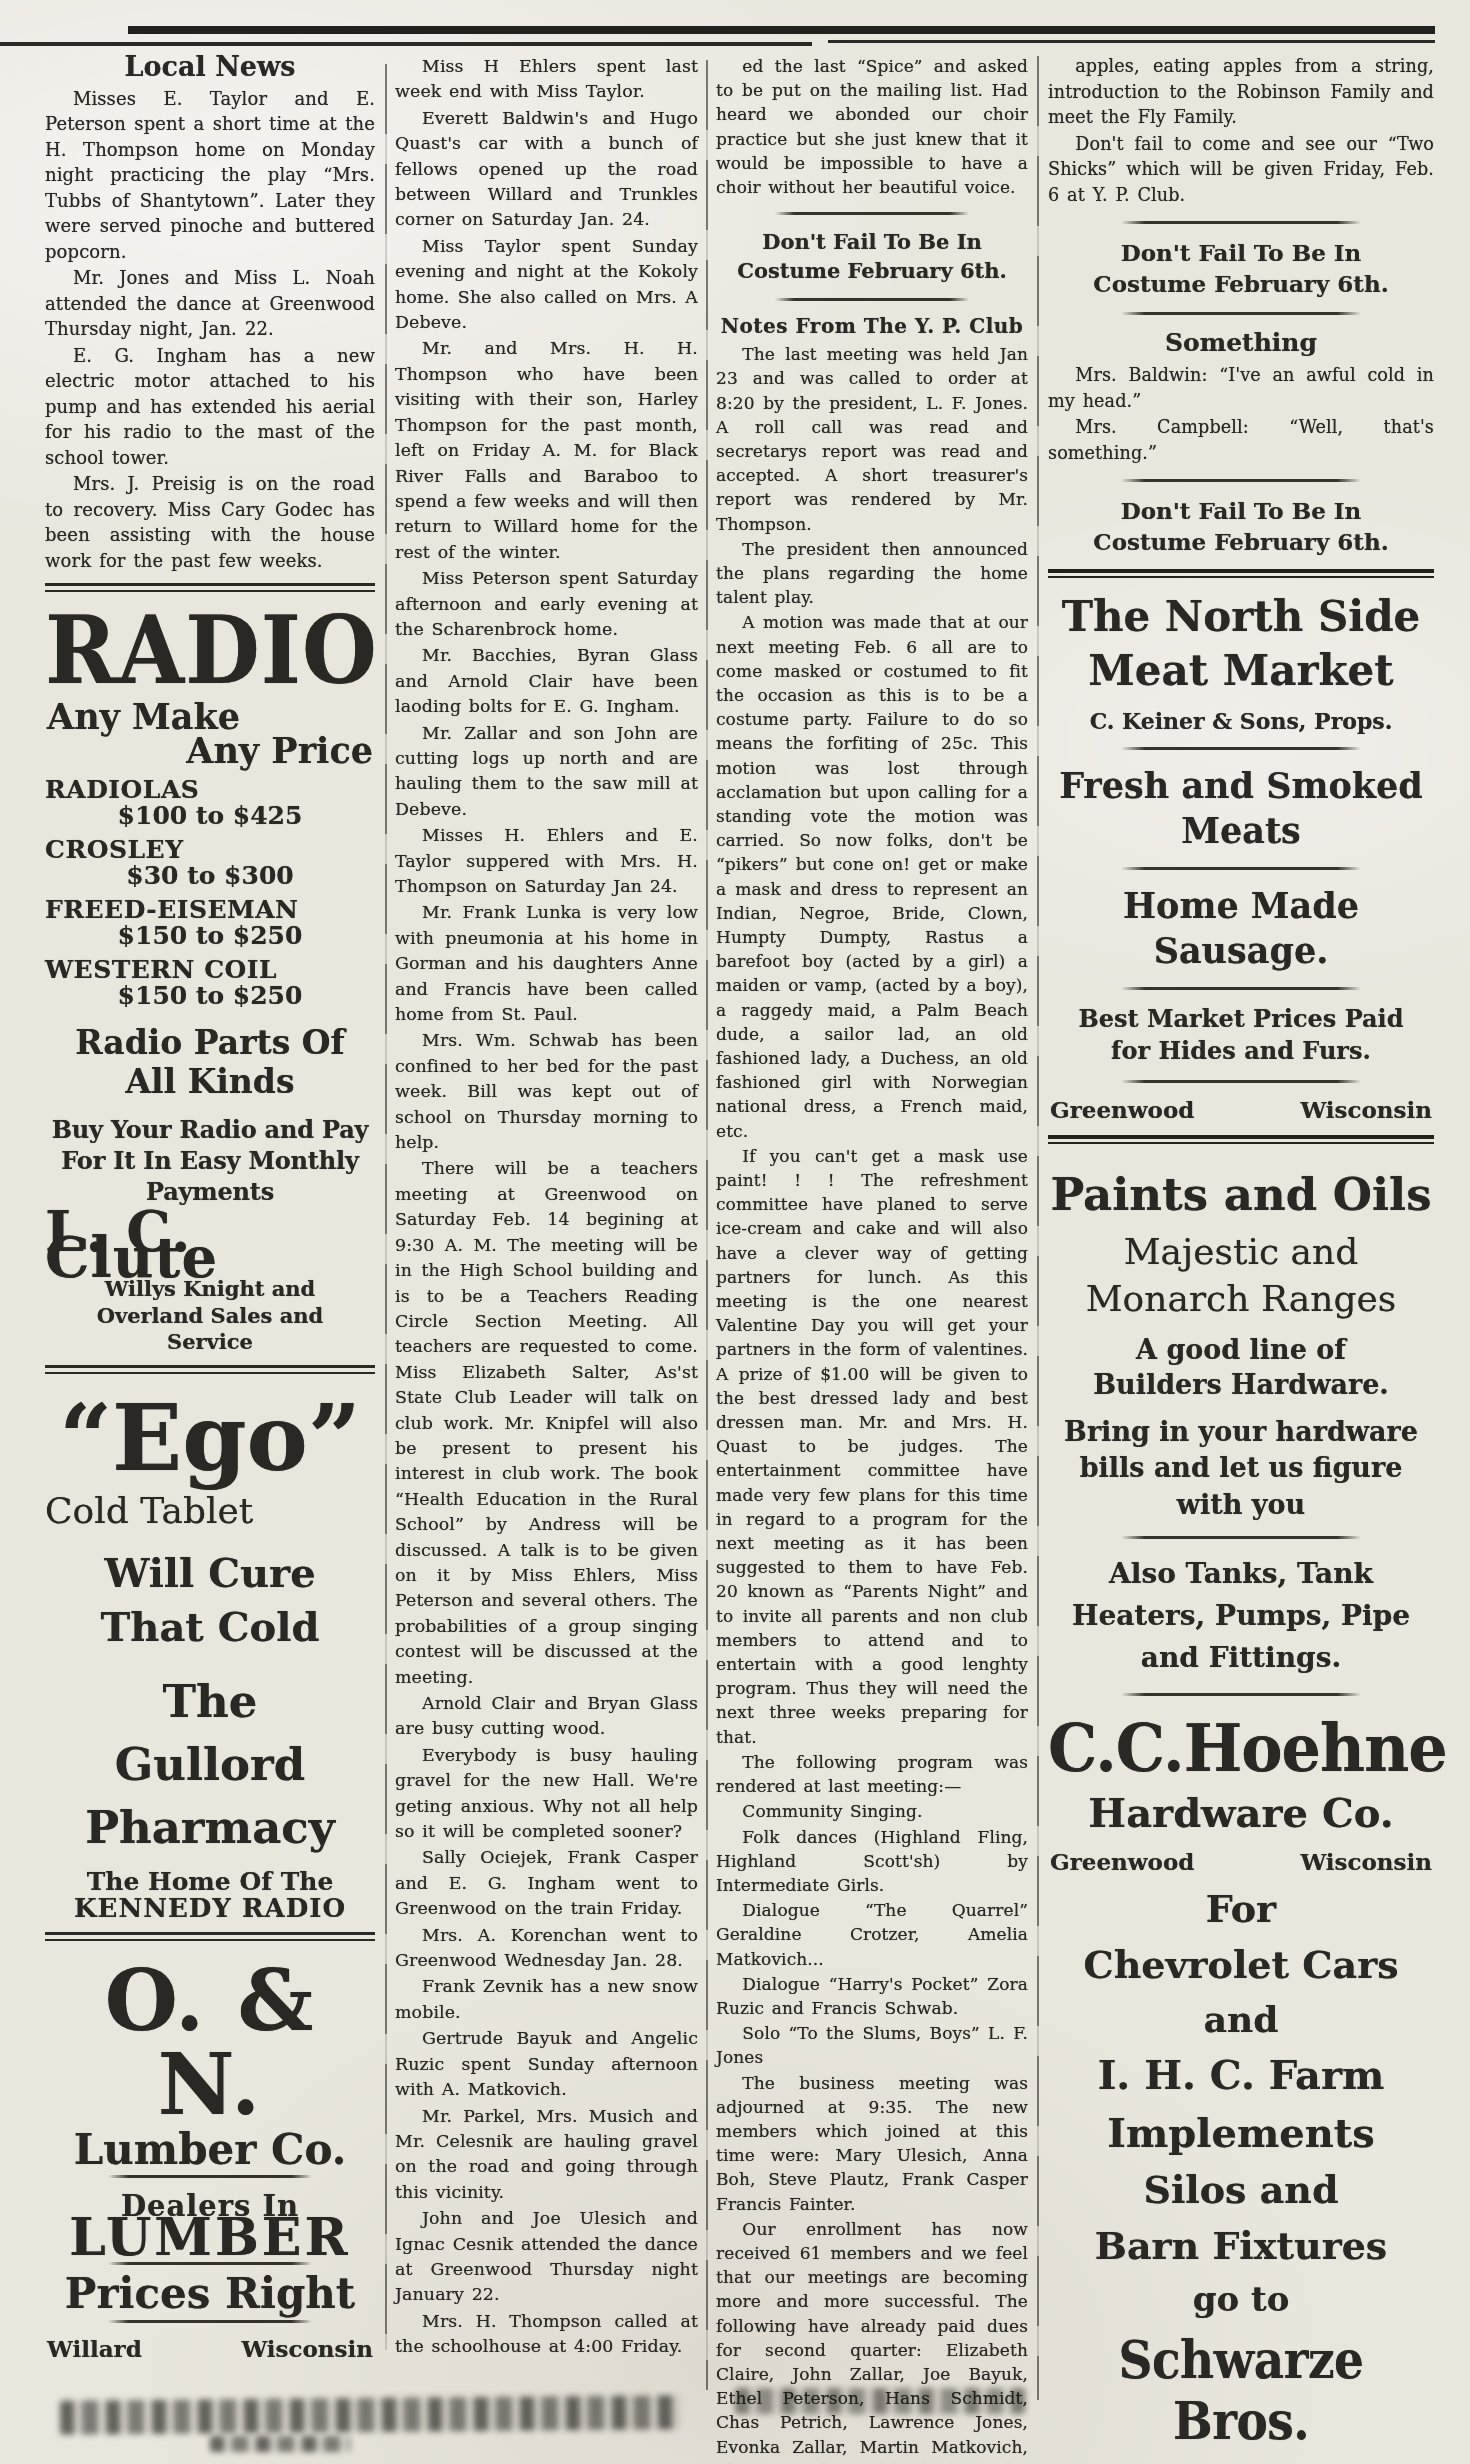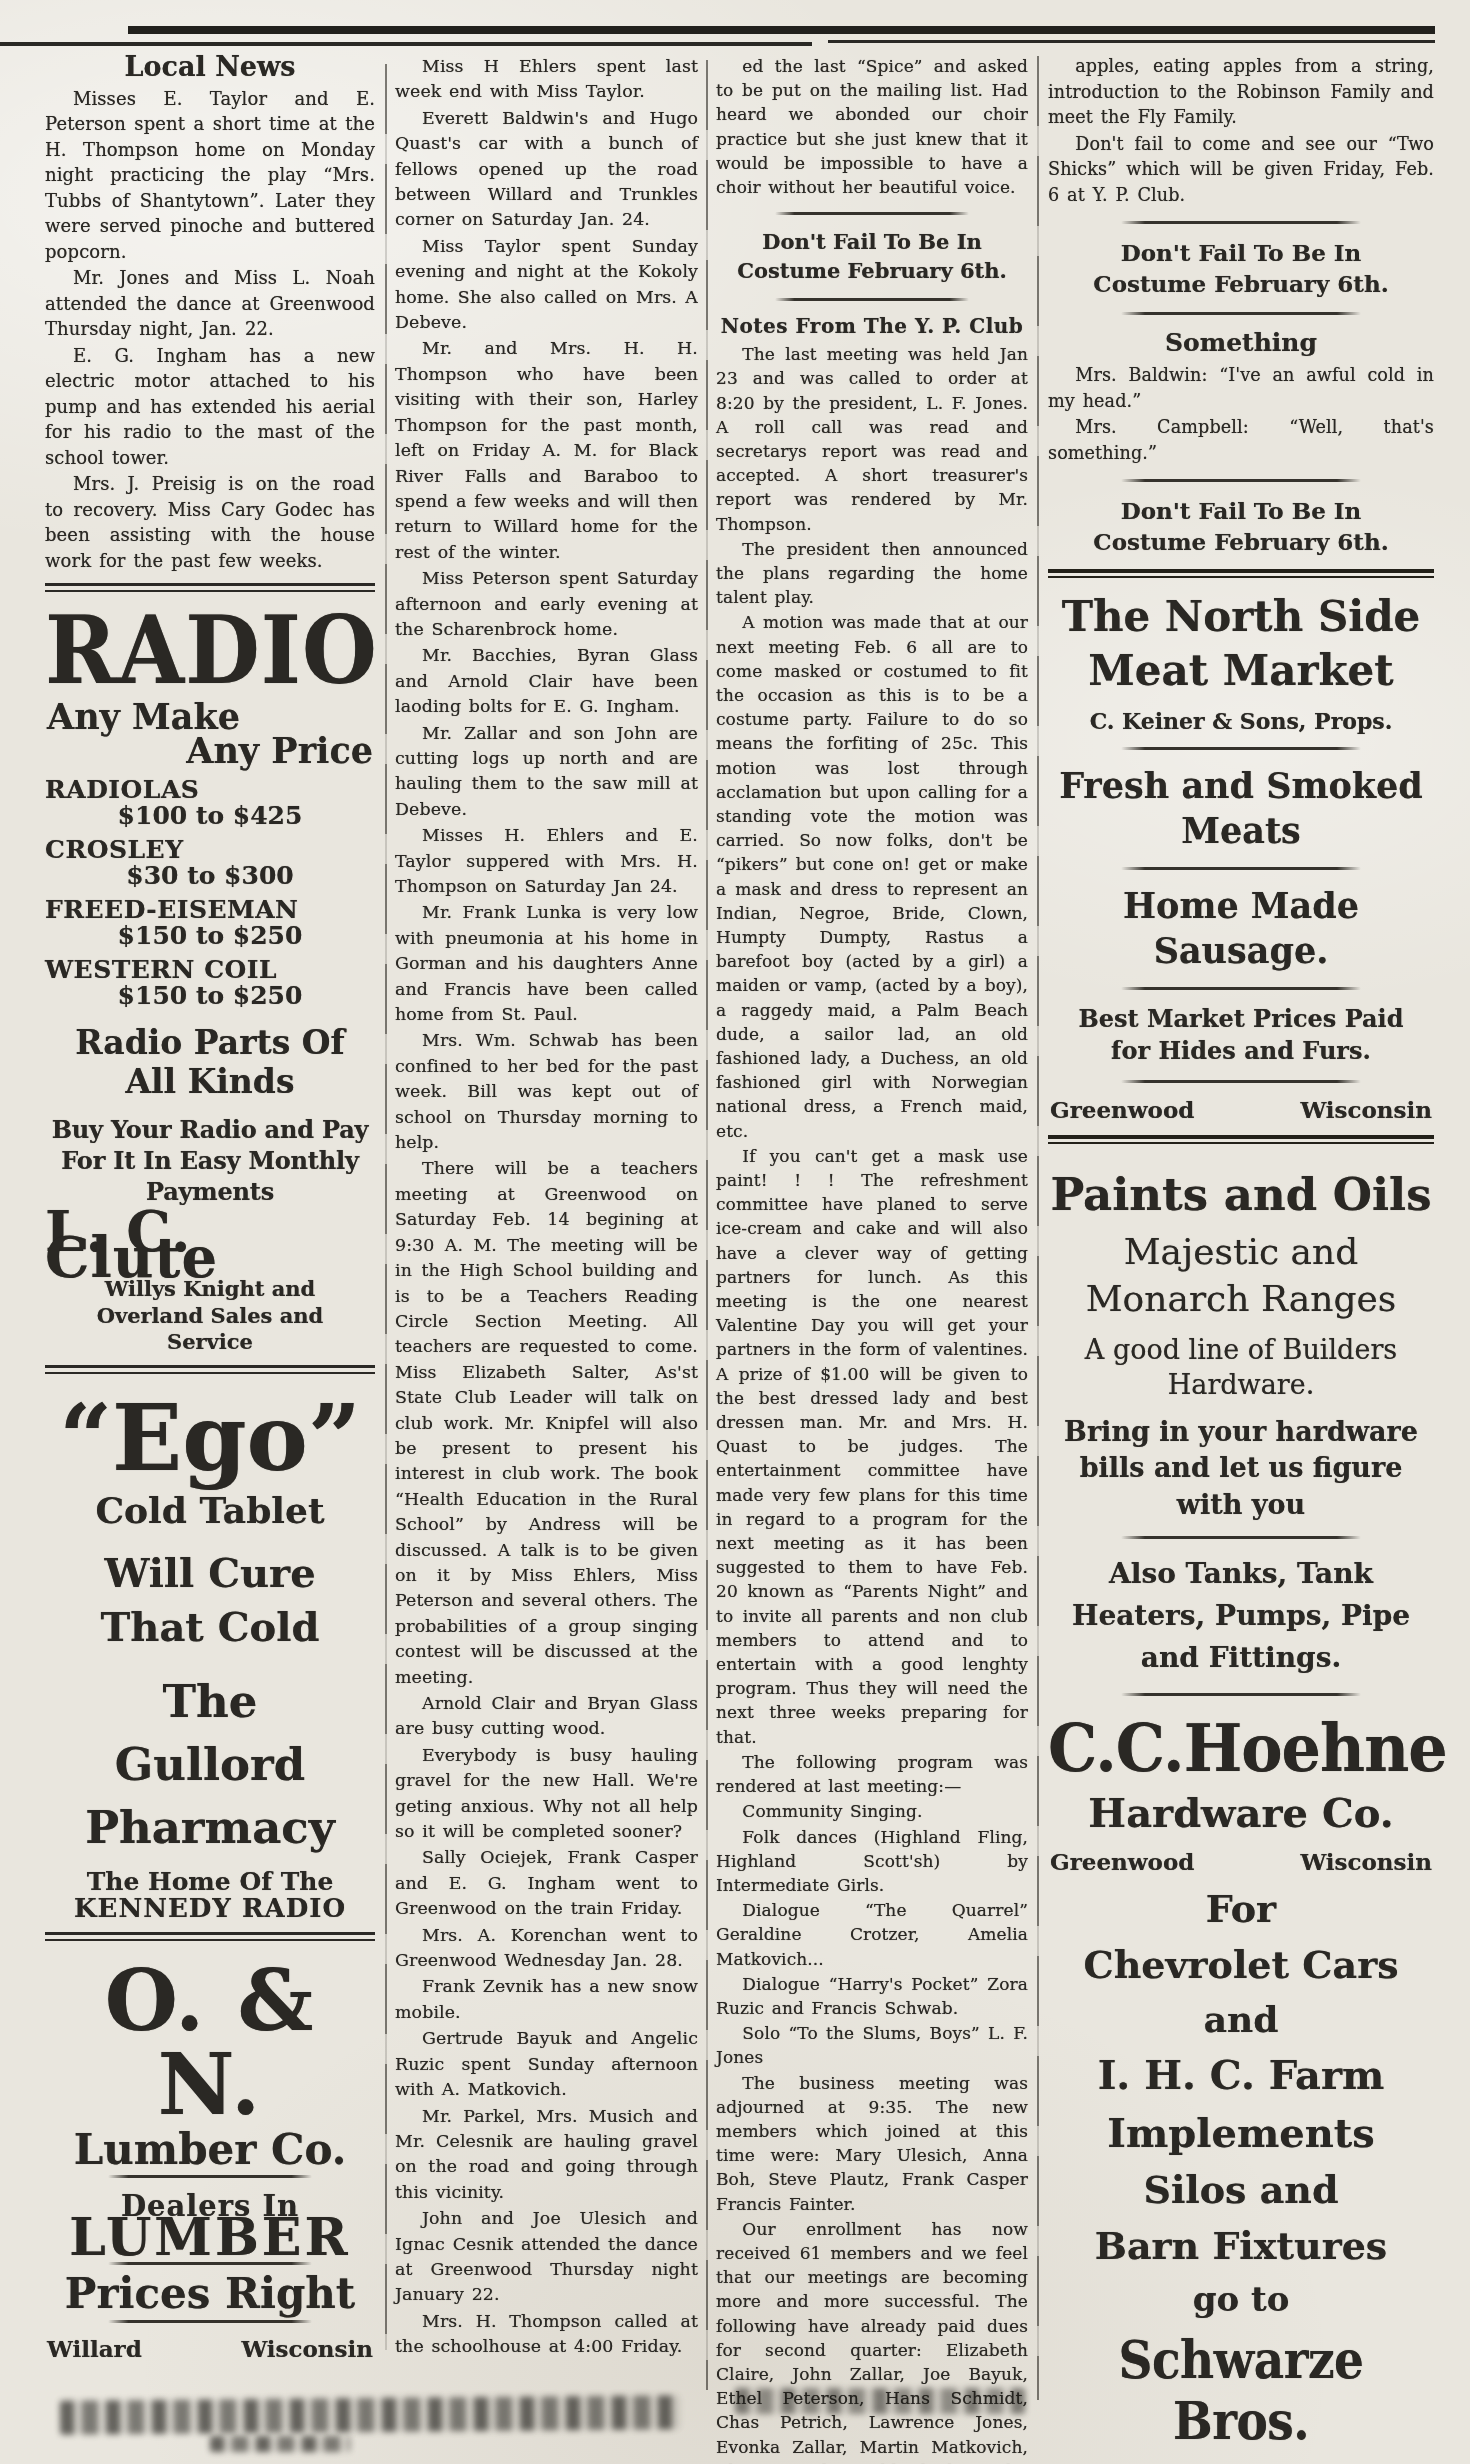--- a/index.html
+++ b/index.html
@@ -53,21 +53,21 @@
   .prod{margin:9px 0}
   .prod-name{font-size:25px;font-weight:bold;text-align:left;letter-spacing:.5px}
   .prod-price{font-size:25px;font-weight:bold;text-align:center}
   .parts{font-size:33px;font-weight:bold;text-align:center;margin:16px auto 8px;max-width:280px;line-height:1.18}
   .terms{font-size:24px;font-weight:bold;text-align:center;margin:12px auto;line-height:1.3;letter-spacing:-.2px}
   .clute{font-size:56px;font-weight:bold;margin:10px 0 6px;letter-spacing:1px}
   .clute-sub{font-size:21px;font-weight:bold;text-align:center;margin:0 auto 6px;max-width:300px;line-height:1.25}
 
   
   .ego-head{font-size:92px;font-weight:bold;text-align:center;line-height:1;margin:18px 0 14px}
-  .ego-sub{font-size:36px;font-weight:bold;text-align:center;margin:6px 0 22px}
+  .ego-sub{font-size:36px;font-weight:normal;margin:6px 0 22px}
   .ego-claim{font-size:40px;font-weight:bold;text-align:center;margin:14px auto;max-width:310px;line-height:1.35}
   .ego-store{font-size:45px;font-weight:bold;text-align:center;margin:16px auto 10px;max-width:250px;line-height:1.4}
   .ego-store-sub1{font-size:25px;font-weight:bold;text-align:center;margin:10px 0 2px}
   .ego-store-sub2{font-size:26px;font-weight:bold;text-align:center;letter-spacing:1px;margin:0 0 10px}
 
   
   .on-head{font-size:84px;font-weight:bold;text-align:center;line-height:1;margin:18px 0 10px;letter-spacing:2px}
   .on-sub{font-size:42px;font-weight:bold;text-align:center;margin:0 0 10px}
   .on-line1{font-size:29px;font-weight:bold;text-align:center;margin:16px 0 4px;letter-spacing:1px}
   .on-line2{font-size:52px;font-weight:bold;text-align:center;letter-spacing:3px;margin:0 0 12px}
@@ -76,21 +76,21 @@
 
   
   .meat-title{font-size:42px;font-weight:bold;text-align:center;line-height:1.28;margin:10px auto 10px}
   .meat-props{font-size:22px;font-weight:bold;text-align:center;margin:2px 0 12px}
   .meat-line{font-size:35px;font-weight:bold;text-align:center;line-height:1.3;margin:12px auto}
   .meat-best{font-size:24px;font-weight:bold;text-align:center;line-height:1.35;margin:12px auto;max-width:340px}
 
   
   .hw-line1{font-size:45px;font-weight:bold;text-align:center;margin:24px 0 8px}
   .hw-line2{font-size:36px;font-weight:normal;text-align:center;line-height:1.28;margin:4px auto;max-width:320px}
-  .hw-line3{font-size:27px;font-weight:normal;text-align:center;line-height:1.3;margin:10px auto;max-width:320px}
+  .hw-line3{font-size:27px;font-weight:bold;text-align:center;line-height:1.3;margin:10px auto;max-width:320px}
   .hw-line4{font-size:27px;font-weight:bold;text-align:center;line-height:1.35;margin:12px auto;max-width:382px}
   .hw-line5{font-size:28px;font-weight:bold;text-align:center;line-height:1.5;margin:14px auto;max-width:382px}
   .hoehne{font-size:62px;font-weight:bold;text-align:center;letter-spacing:-1px;margin:16px 0 4px;transform:scaleY(1.05)}
   .hoehne-sub{font-size:40px;font-weight:bold;text-align:center;margin:4px 0 10px}
 
   
   .chev-line{font-weight:bold;text-align:center;margin:11px 0}
   .c0{font-size:38px}.c1{font-size:38px}.c2{font-size:36px}.c3{font-size:40px}
   .c4{font-size:40px}.c5{font-size:38px}.c6{font-size:38px}.c7{font-size:34px}
   .schwarze{font-size:47px;font-weight:bold;text-align:center;letter-spacing:-.5px;margin:16px 0 8px;transform:scaleY(1.12)}

